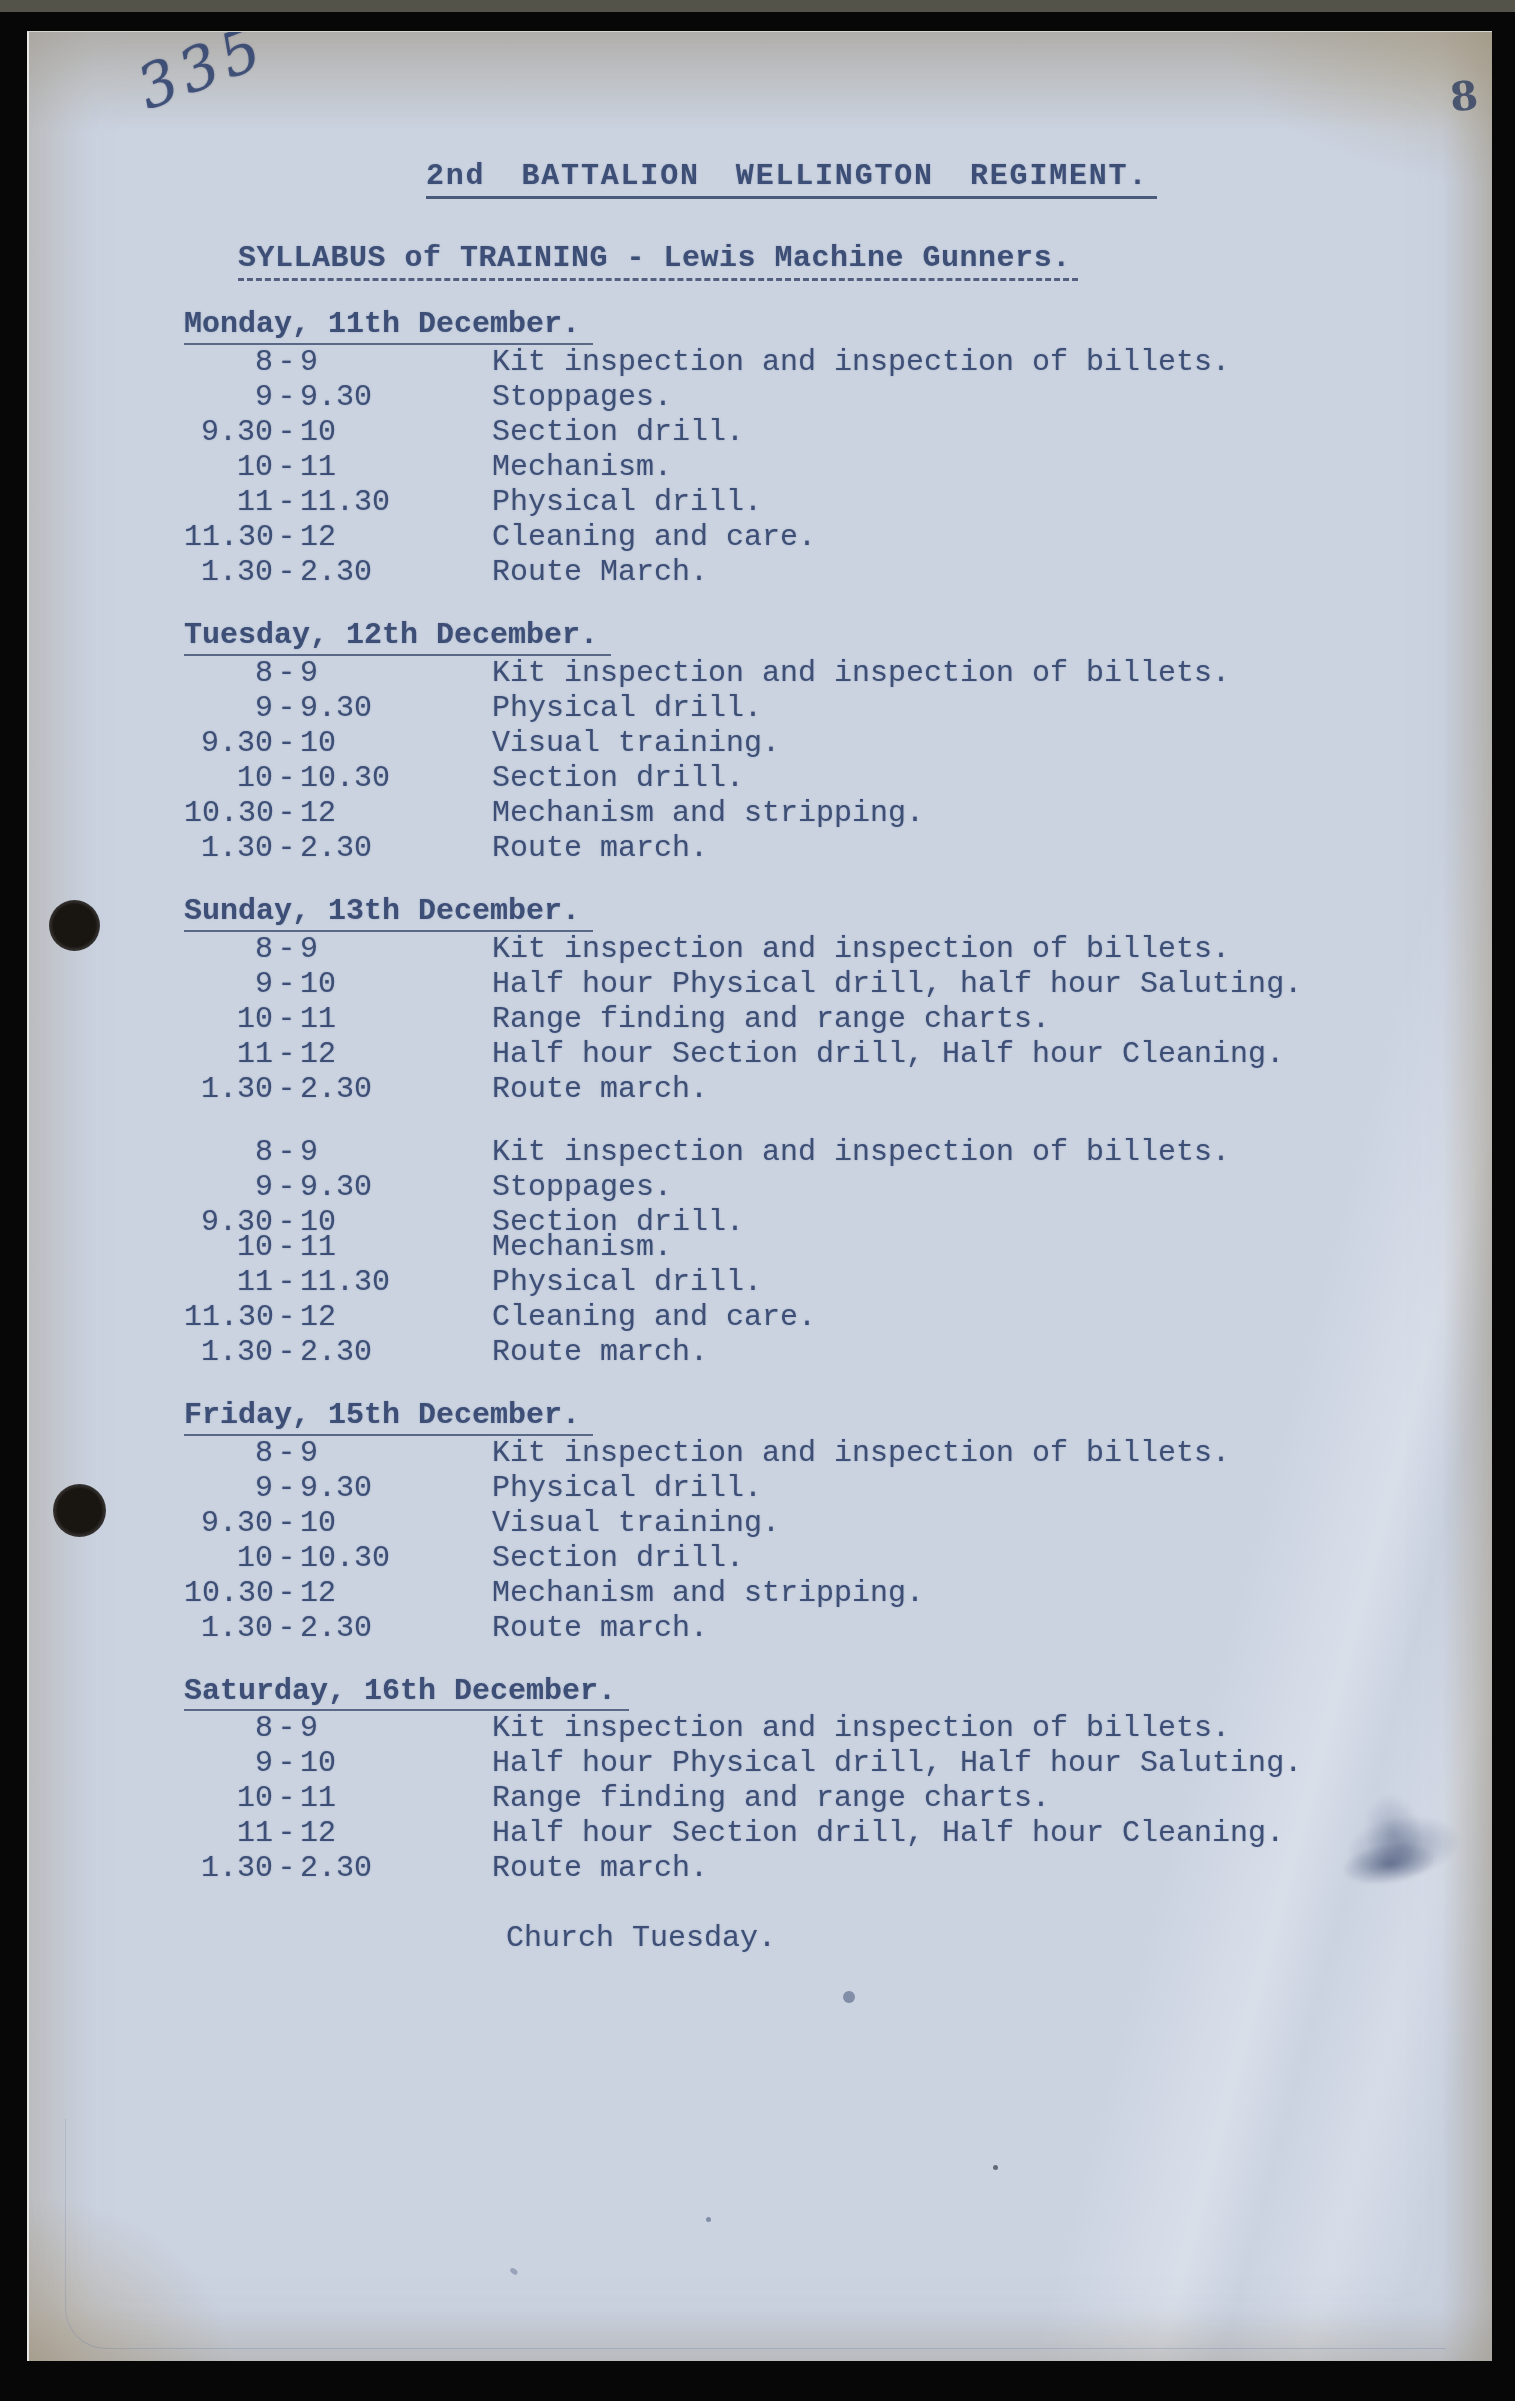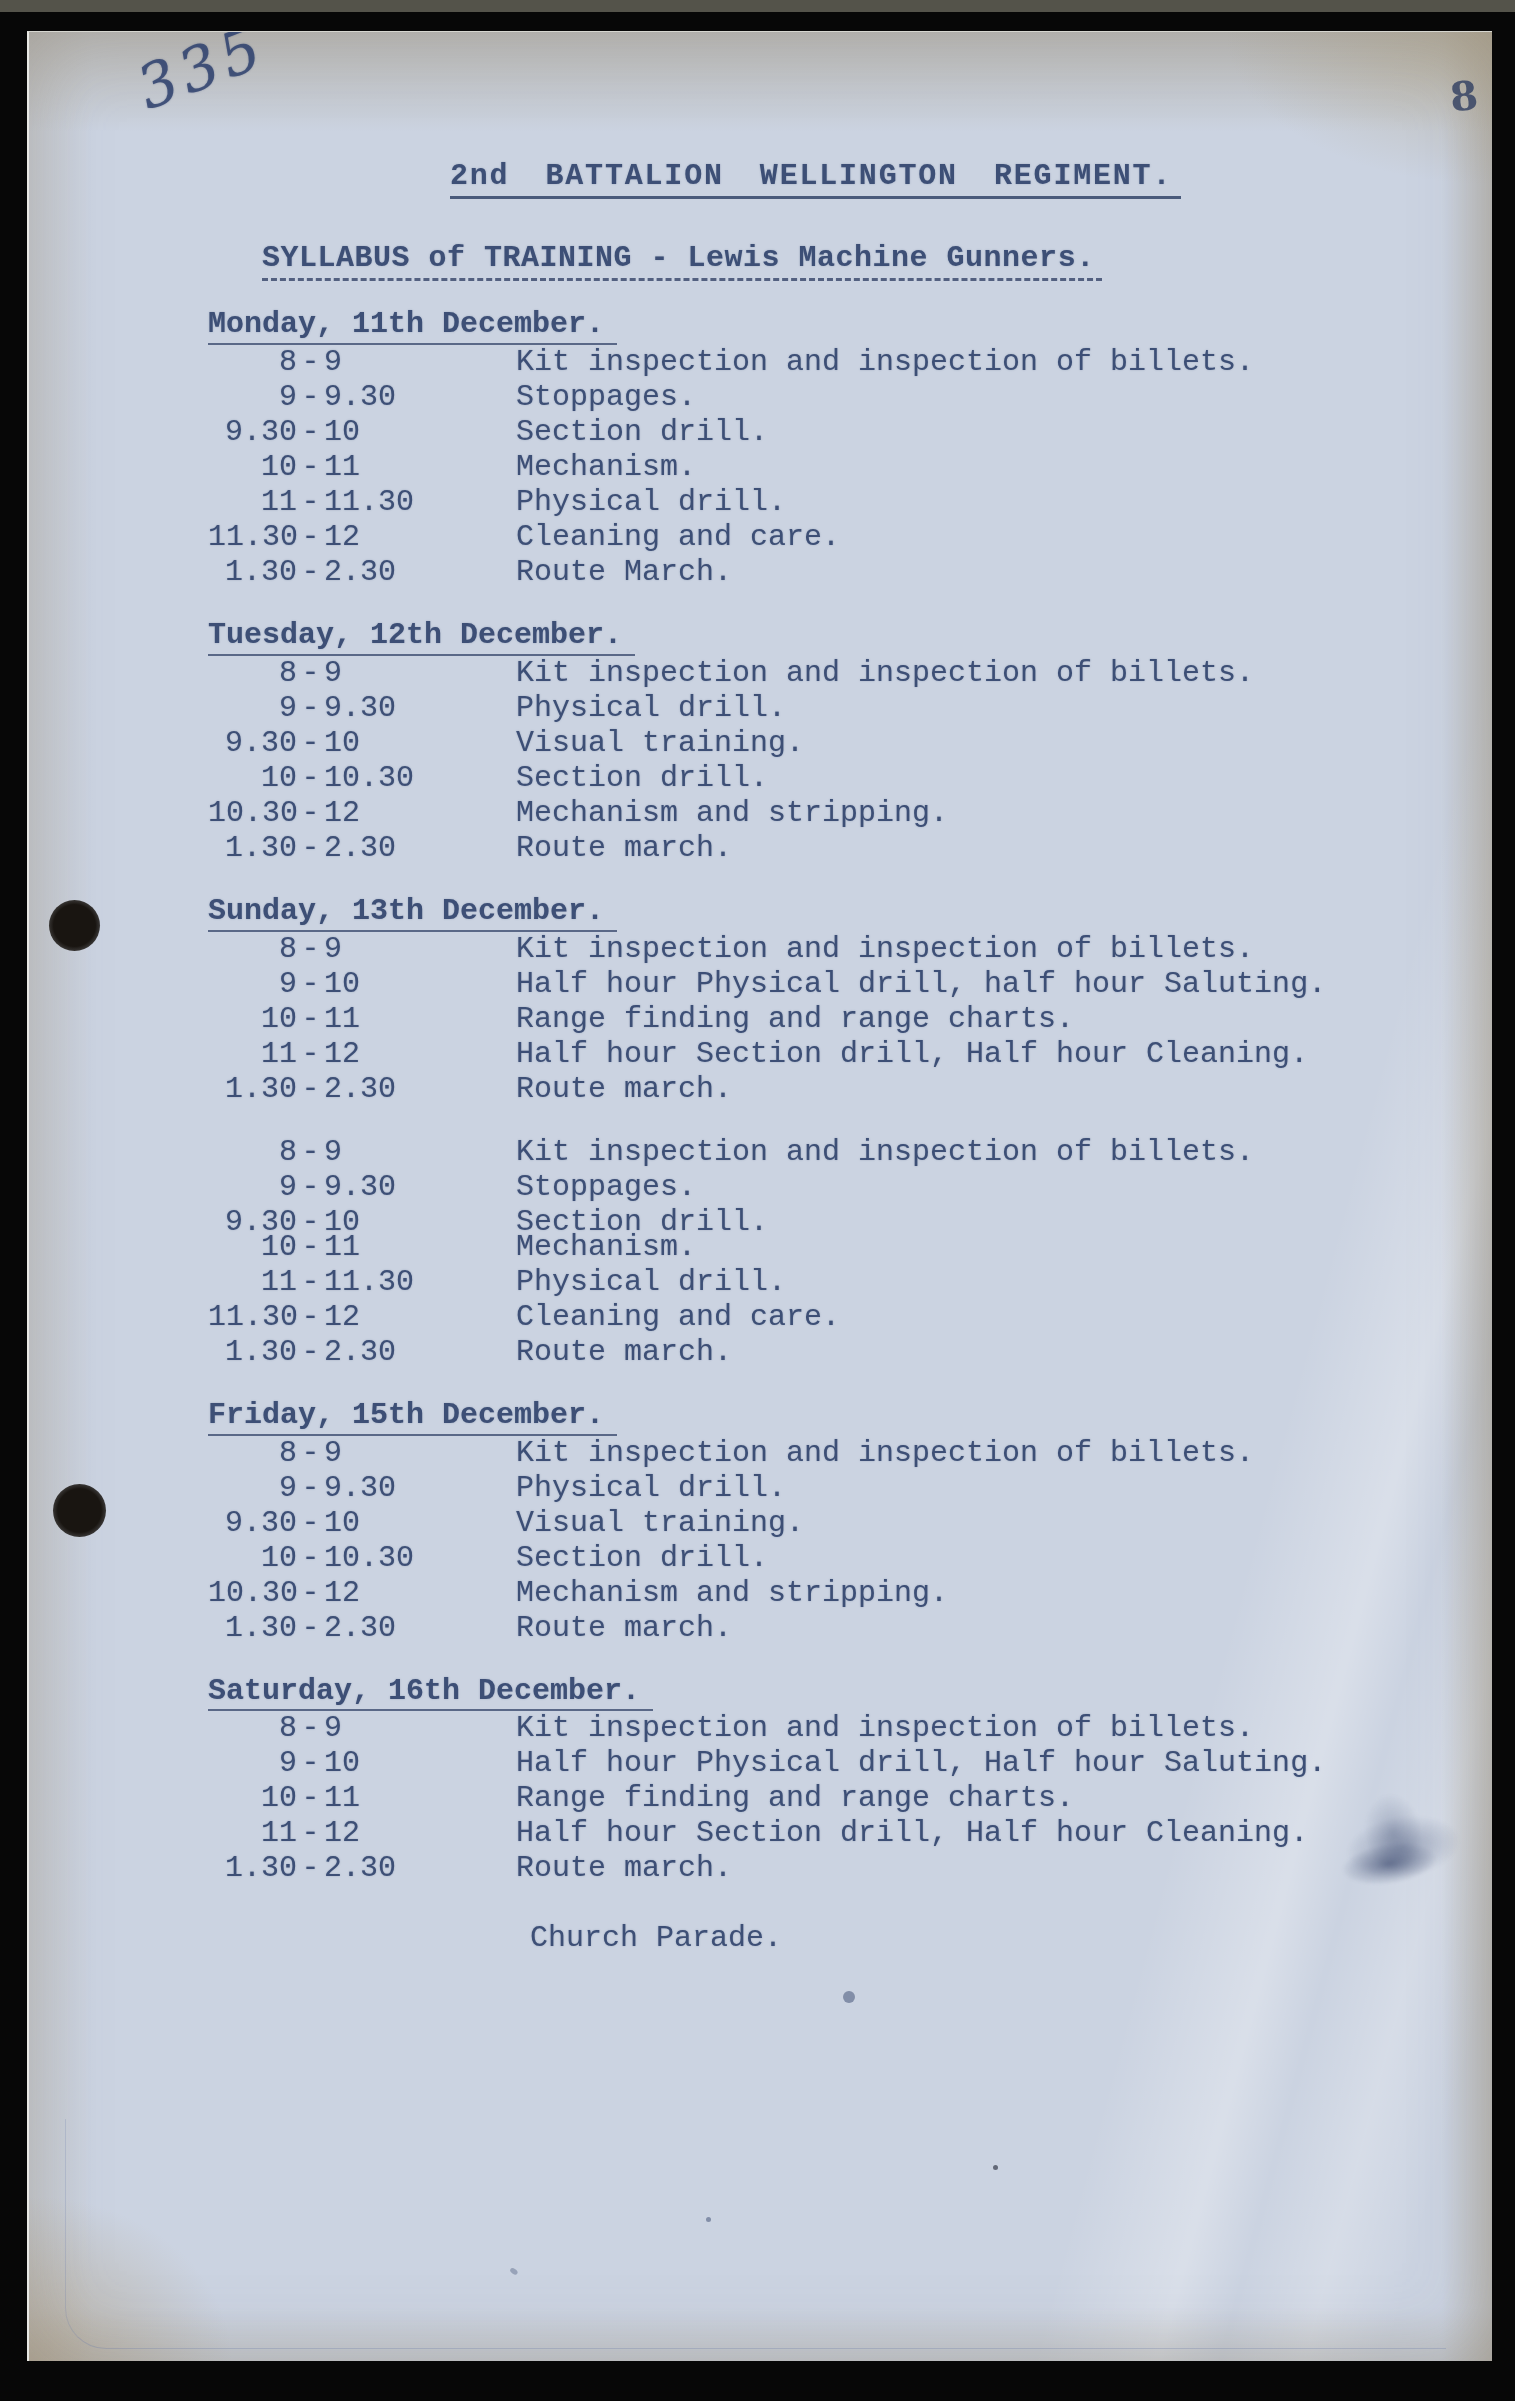--- a/index.html
+++ b/index.html
@@ -24,21 +24,21 @@
   .hole{position:absolute;border-radius:50%;
     background:radial-gradient(circle, #191511 58%, rgba(25,21,17,0.8) 72%, rgba(25,21,17,0) 82%);}
   .hole.h1{left:20px;top:868px;width:51px;height:51px;}
   .hole.h2{left:23.6px;top:1452px;width:53px;height:53px;}
   .folio{position:absolute;left:107px;top:0px;transform:rotate(-21deg);
     font-family:"DejaVu Serif",serif;font-style:italic;font-size:60px;letter-spacing:5.4px;
     color:rgba(48,66,110,0.82);text-shadow:0 0 1.8px rgba(48,66,110,0.4);}
   .pageno{position:absolute;left:1421px;top:40px;transform:rotate(-6deg);
     font-family:"DejaVu Serif",serif;font-size:40px;font-weight:bold;
     color:rgba(55,68,100,0.85);}
-  .doc{position:absolute;left:144px;top:127px;width:1271px;color:#3d4f76;
+  .doc{position:absolute;left:120px;top:127px;width:1271px;color:#3d4f76;
     font-size:30px;line-height:35px;text-shadow:0 0 1.8px rgba(61,79,118,0.35);}
   .title{margin-left:277px;font-weight:bold;letter-spacing:1.8px;word-spacing:16.3px;}
   .title > span{border-bottom:3.6px solid rgba(52,68,104,0.85);padding:0 9px 2.7px 0;}
   .subtitle{margin-left:89px;margin-top:47px;margin-bottom:31px;font-weight:bold;letter-spacing:0.5px;}
   .subtitle > span{border-bottom:3.6px dashed rgba(52,68,104,0.8);padding:0 7.3px 2.7px 0;}
   .day-section{margin-bottom:28px;margin-left:35px;}
   .day-header{display:inline-block;font-weight:bold;letter-spacing:0px;
     border-bottom:2.7px solid rgba(52,68,104,0.75);padding:0 12.7px 0.9px 0;}
   .row{display:flex;}
   .row.tight{margin-top:-10px;}
@@ -328,21 +328,21 @@
     <span class="t-start">1.30</span>
     <span class="t-dash">-</span>
     <span class="t-end">2.30</span>
     <span class="activity">Route march.</span>
   </div>
           </div>
 
   </div>
         <div class="day-section">
     <div></div>
-    <div class="day-note">Church Parade.</div>
+    <div class="day-note">Church Tuesday.</div>
   </div>
       </div>
   </div>
 
   <div class="smudge"></div>
   <div class="outline"></div>
   <div class="speck s1"></div>
   <div class="speck s2"></div>
   <div class="speck s3"></div>
   <div class="speck s4"></div>

